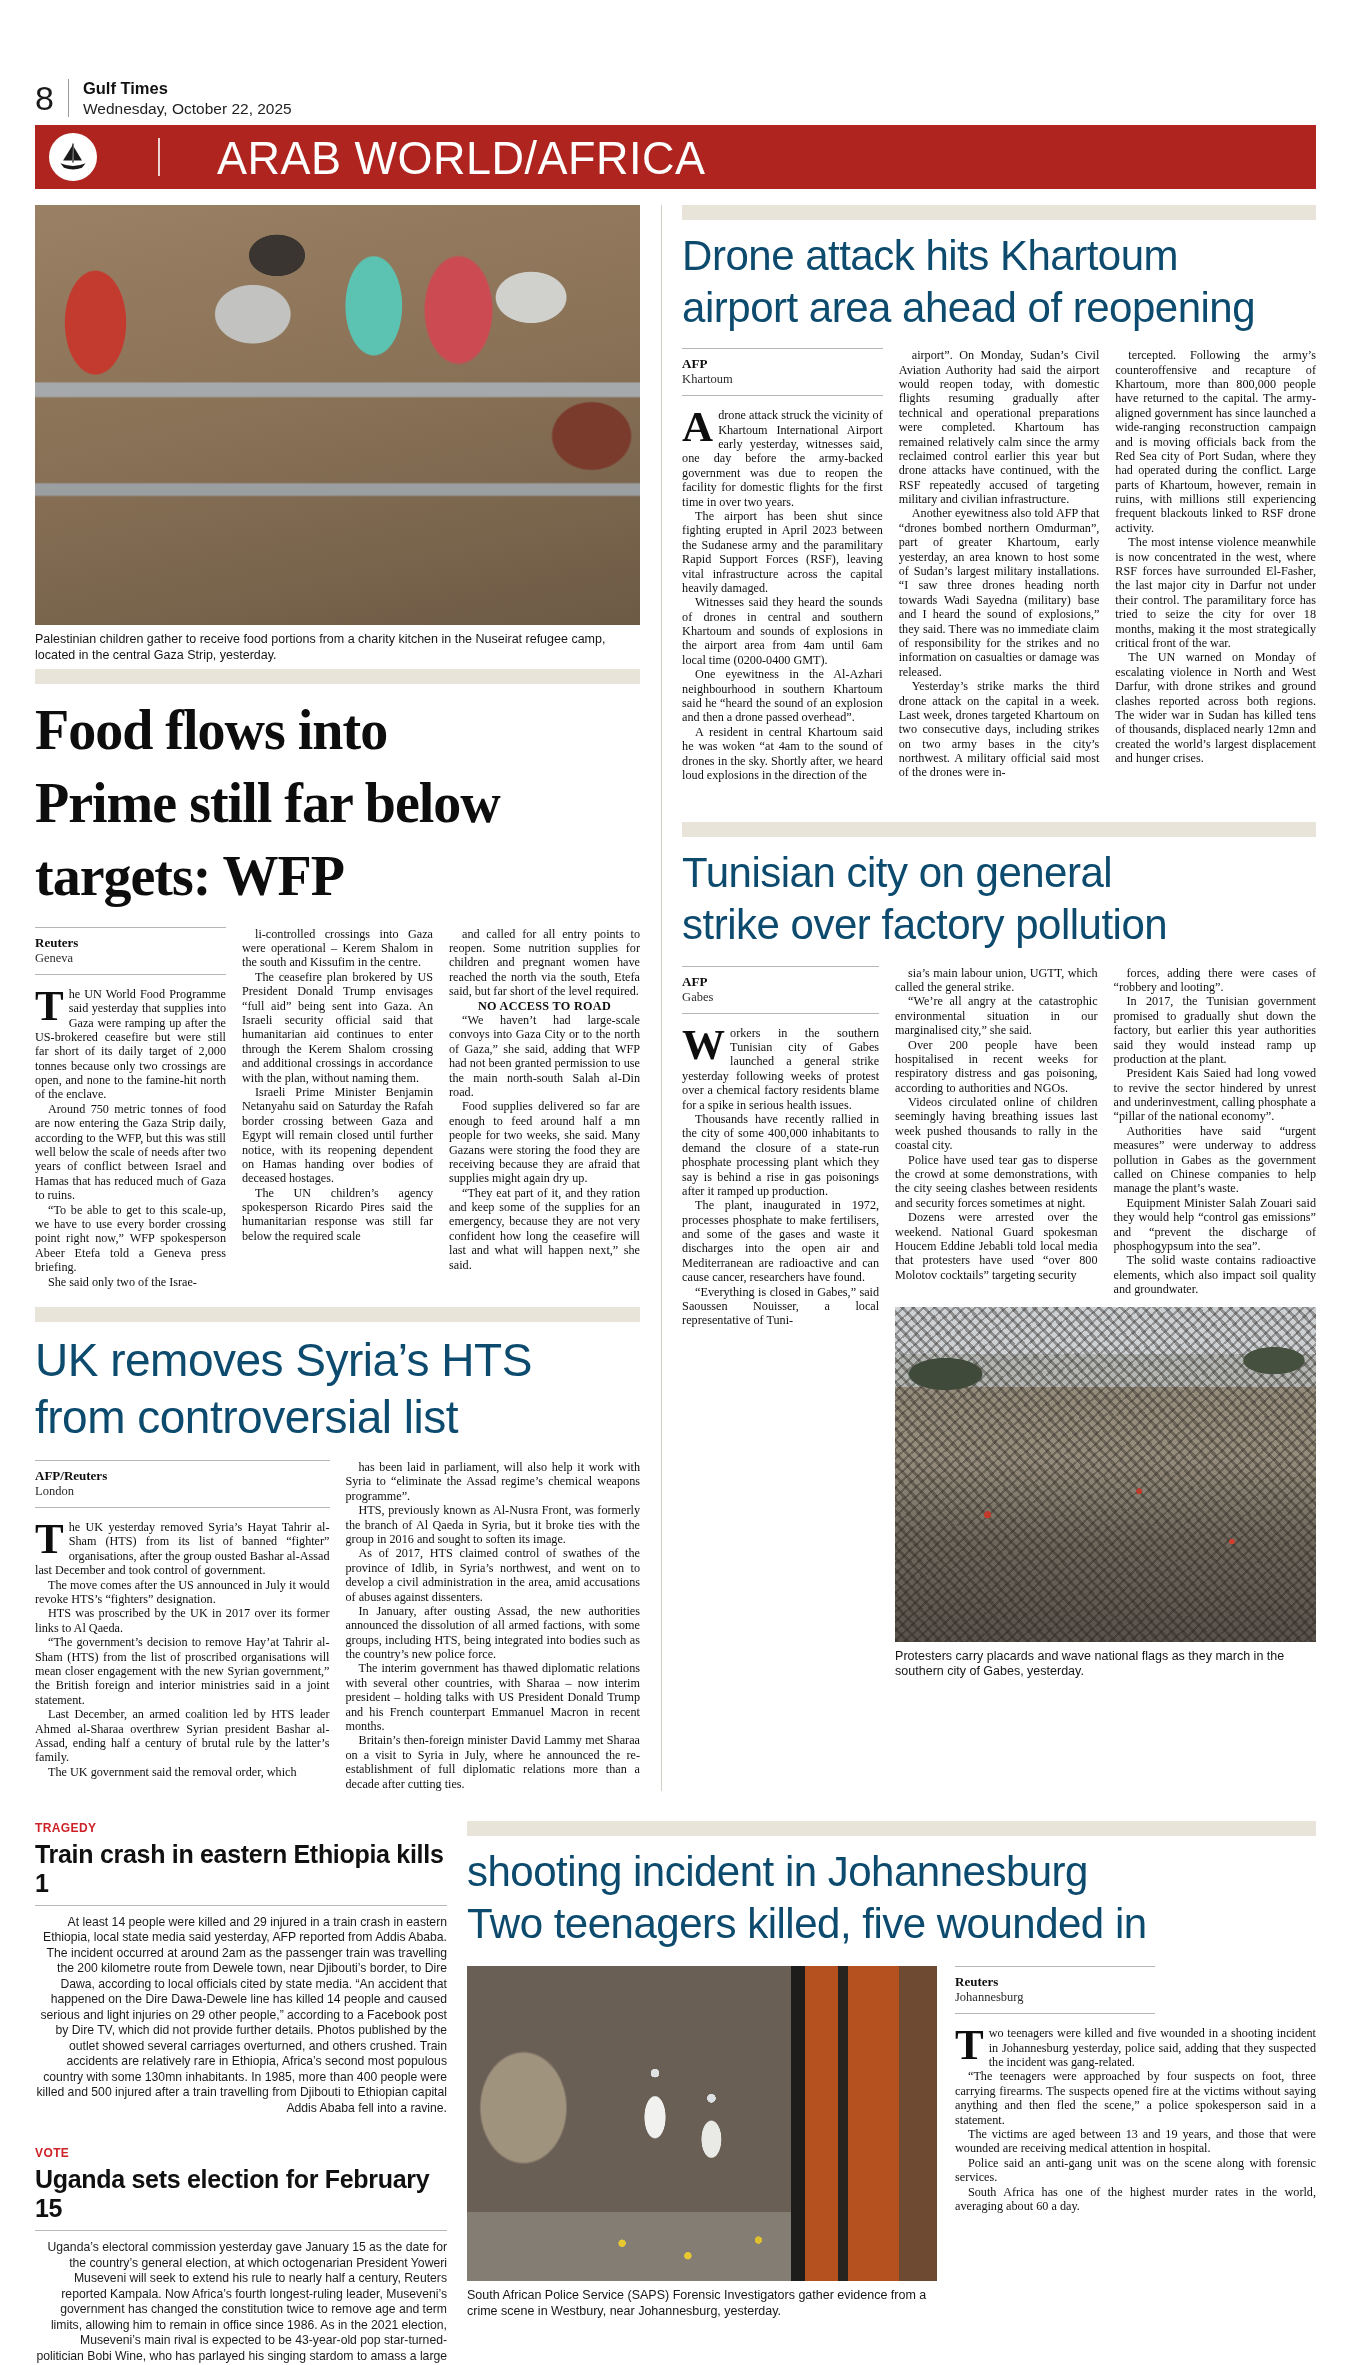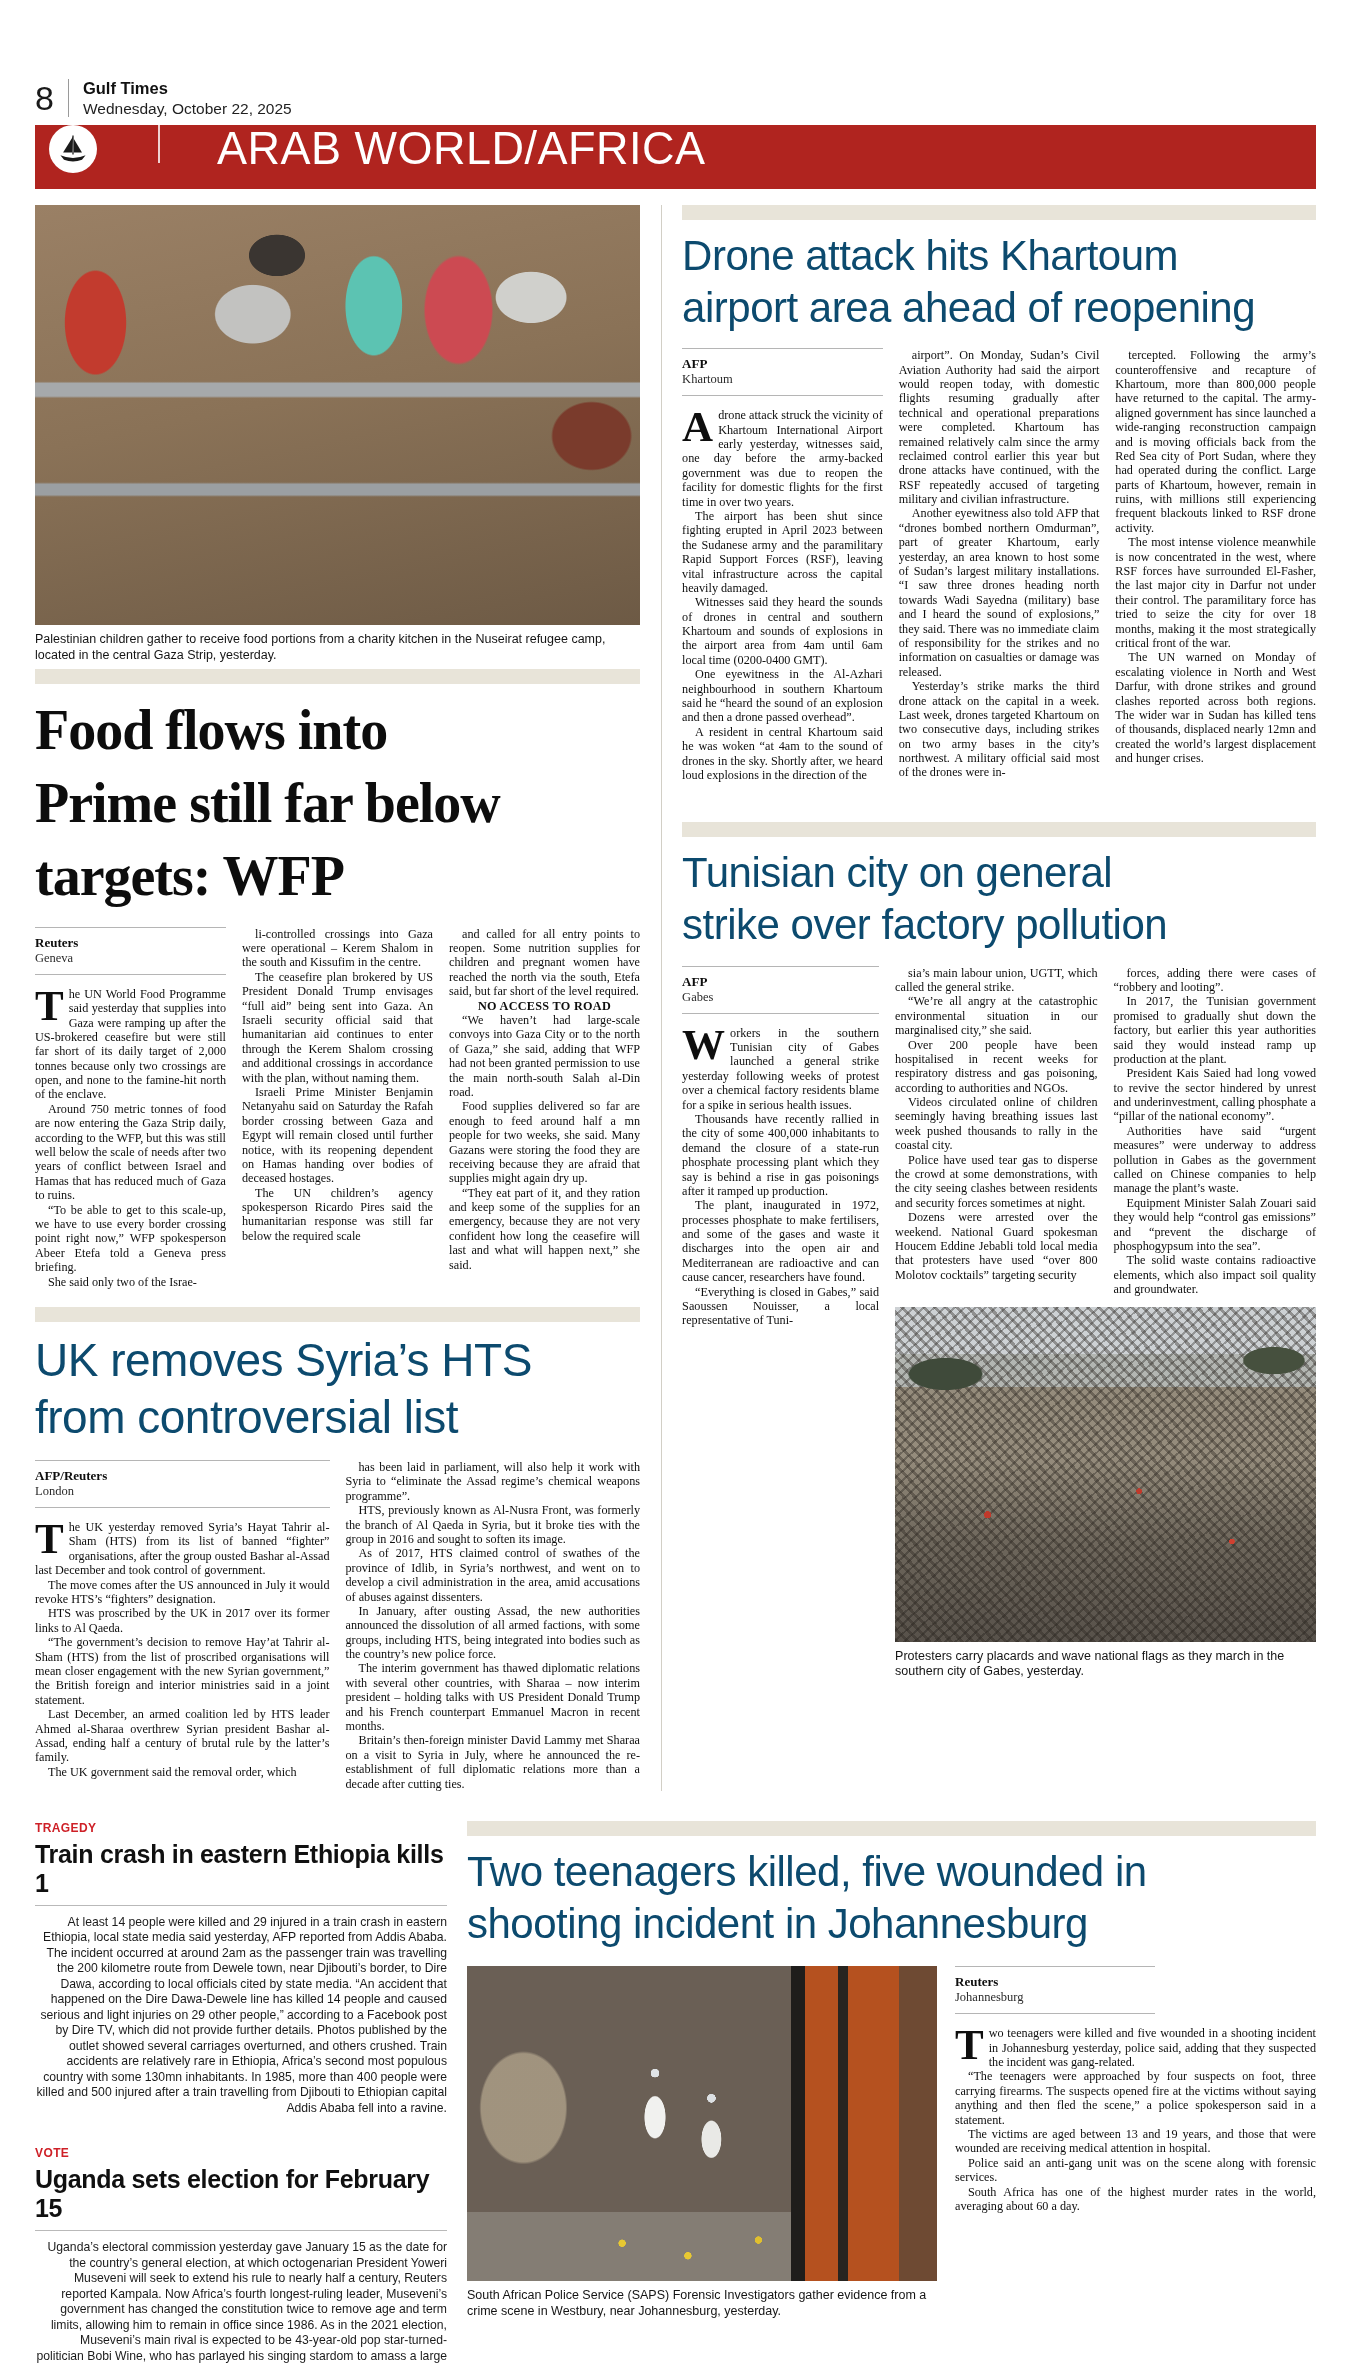--- a/index.html
+++ b/index.html
@@ -13,21 +13,21 @@
   
   .masthead { display: flex; align-items: center; gap: 14px; padding-top: 78px; }
   .page-num { font-size: 34px; font-weight: 400; color: #1a1a1a; line-height: 1; }
   .mast-rule { width: 1px; height: 38px; background: #9a9a9a; }
   .pub-name { font-weight: 700; font-size: 16.5px; line-height: 1.25; }
   .pub-date { font-size: 15.5px; color: #1f1f1f; line-height: 1.25; }
 
   
   .banner {
     margin-top: 7px; height: 64px; background: #b0241f;
-    display: flex; align-items: flex-start; padding: 0 14px; gap: 37px;
+    display: flex; align-items: center; padding: 0 14px; gap: 37px;
   }
   .logo-circle {
     width: 48px; height: 48px; border-radius: 50%; background: #fff;
     display: flex; align-items: center; justify-content: center; flex: 0 0 auto;
   }
   .banner-divider { width: 2px; height: 38px; background: rgba(255,255,255,.8); margin: 0 20px 0 24px; }
   .banner-title {
     color: #fff; font-size: 45px; line-height: 1; letter-spacing: .5px;
     font-family: "Liberation Sans", sans-serif; transform: scaleY(1.04); transform-origin: center;
   }
@@ -282,22 +282,22 @@
         <div class="kicker">VOTE</div>
         <h2 class="brief-head">Uganda sets election for February 15</h2>
         <div class="brief-rule"></div>
         <div class="brief-body">Uganda’s electoral commission yesterday gave January 15 as the date for the country’s general election, at which octogenarian President Yoweri Museveni will seek to extend his rule to nearly half a century, Reuters reported Kampala. Now Africa’s fourth longest-ruling leader, Museveni’s government has changed the constitution twice to remove age and term limits, allowing him to remain in office since 1986. As in the 2021 election, Museveni’s main rival is expected to be 43-year-old pop star-turned-politician Bobi Wine, who has parlayed his singing stardom to amass a large support base among young voters.</div>
       </section>
     </div>
 
     <div class="b-right">
       <div class="bar"></div>
       <h1 class="headline-lg mt10">
+          <p>shooting incident in Johannesburg</p>
           <p>Two teenagers killed, five wounded in</p>
-          <p>shooting incident in Johannesburg</p>
         </h1>
       <div class="jb-wrap">
         <div class="jb-photo-col">
           <div class="photo photo-jburg"></div>
           <div class="caption">South African Police Service (SAPS) Forensic Investigators gather evidence from a crime scene in Westbury, near Johannesburg, yesterday.</div>
         </div>
         <div class="jb-text bodytext">
           <div class="byline" style="width:200px">
             <div class="src">Reuters</div>
             <div class="loc">Johannesburg</div>

